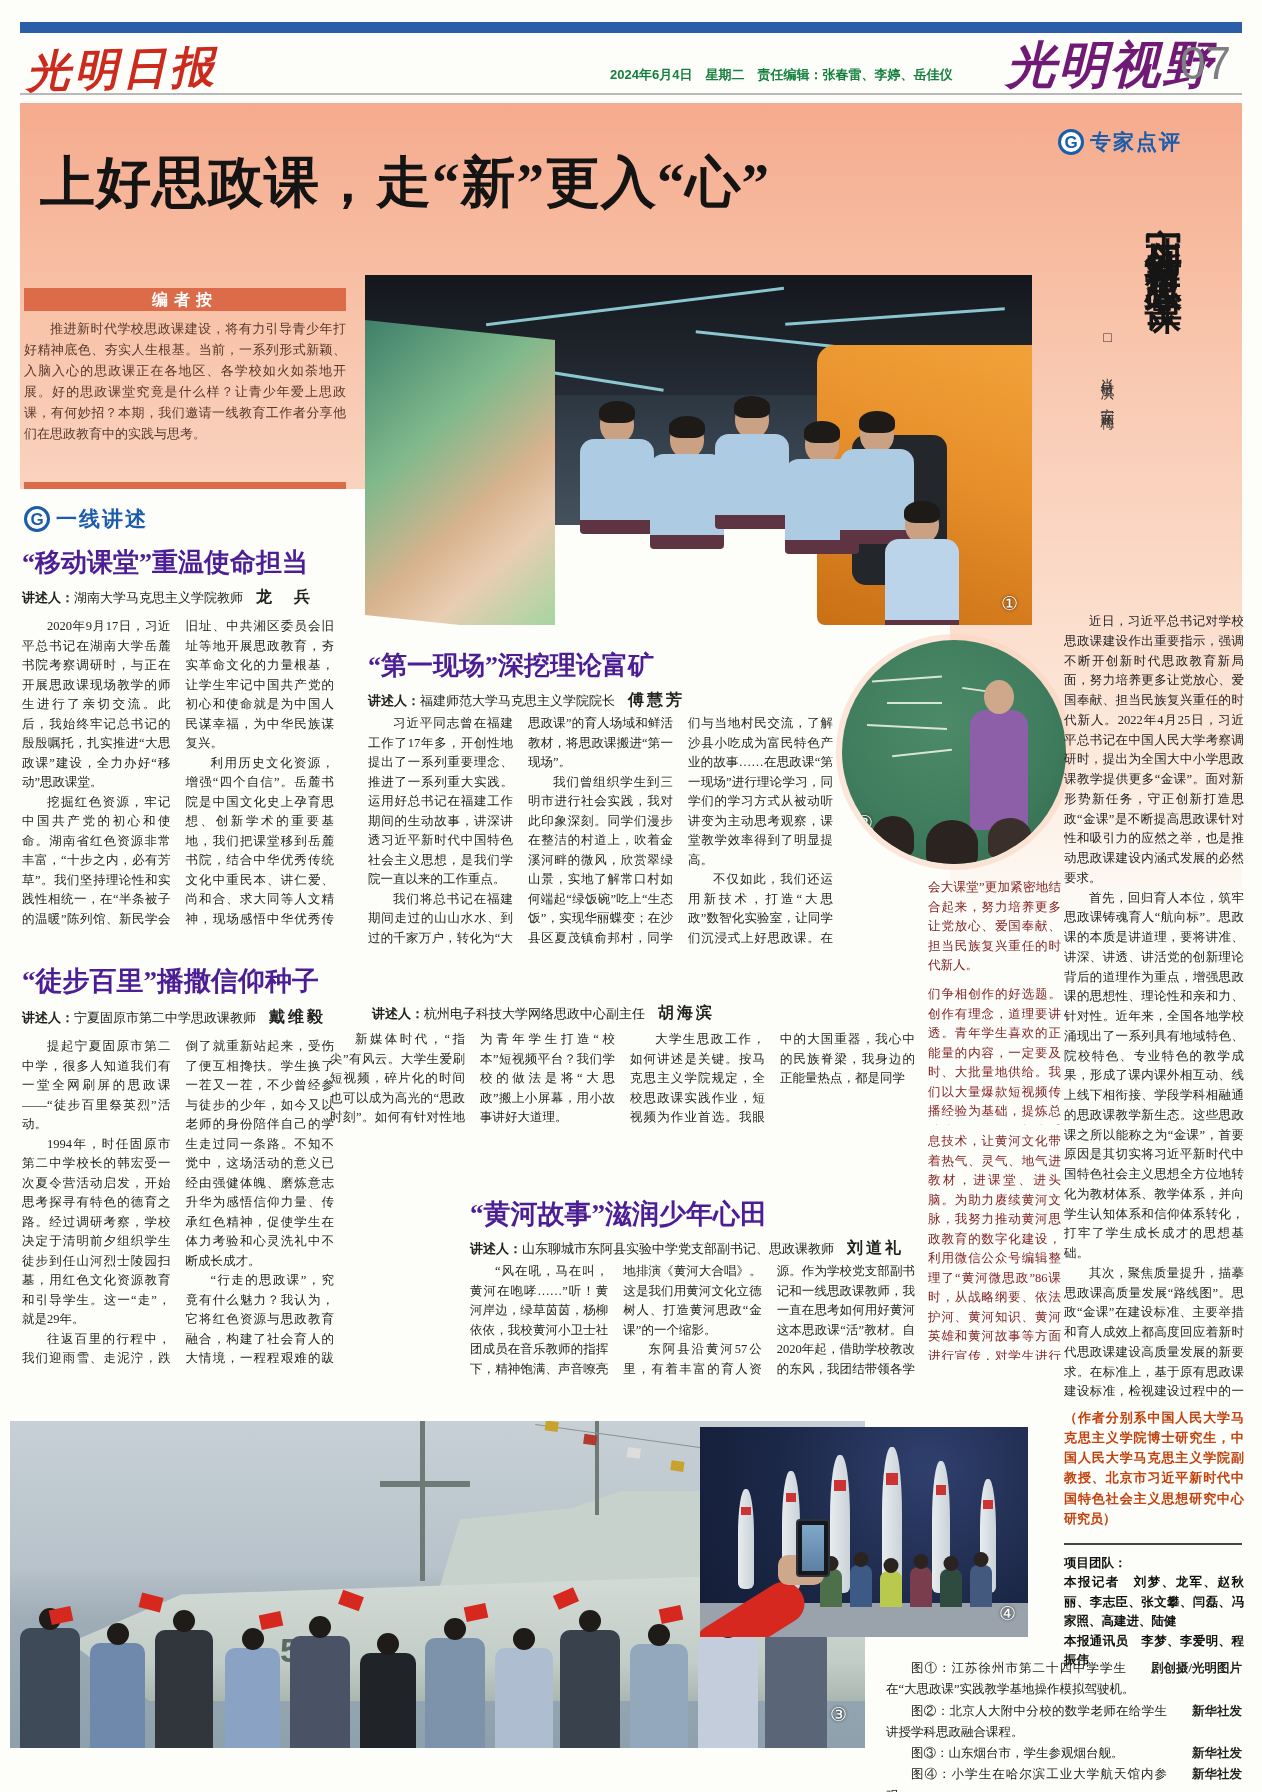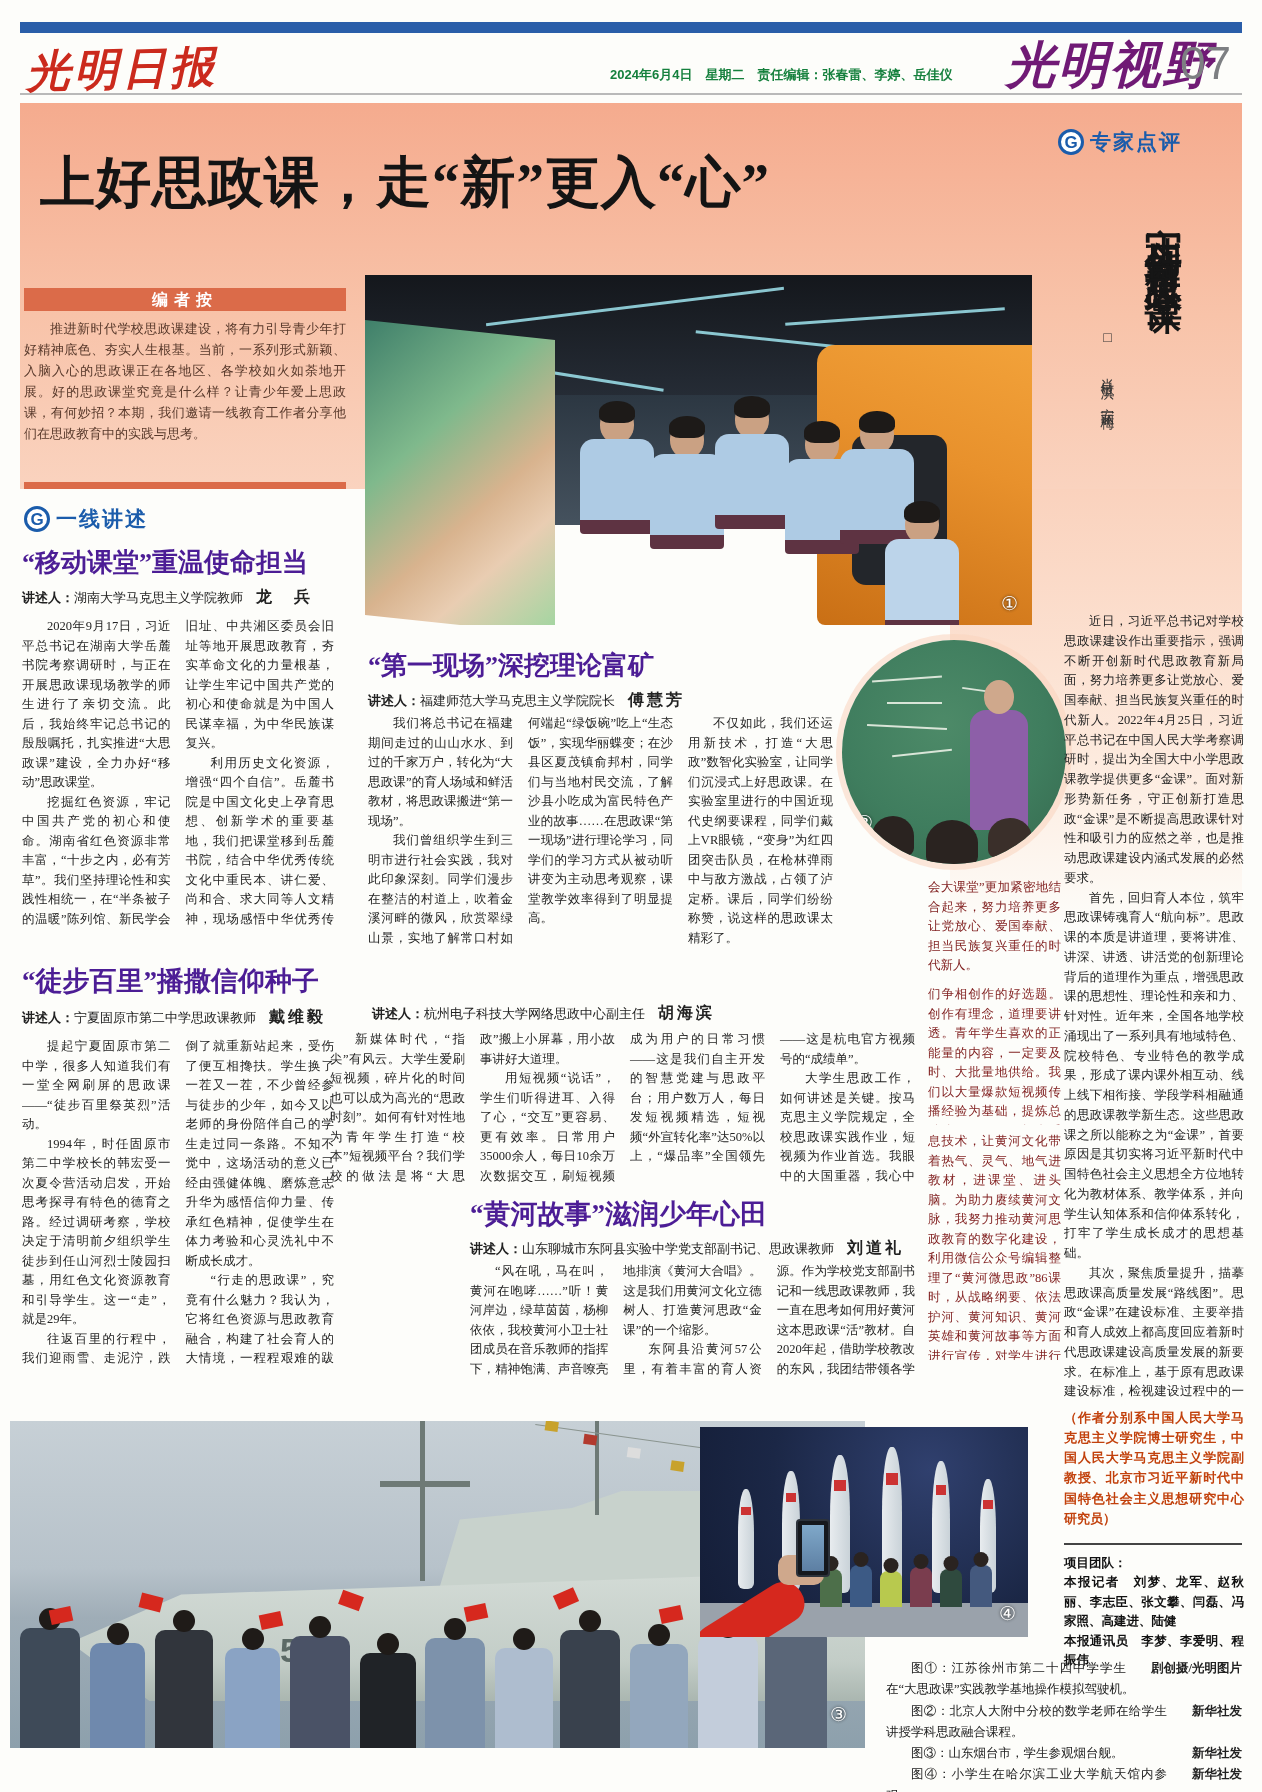--- a/index.html
+++ b/index.html
@@ -248,20 +248,21 @@
       <p>1994年，时任固原市第二中学校长的韩宏受一次夏令营活动启发，开始思考探寻有特色的德育之路。经过调研考察，学校决定于清明前夕组织学生徒步到任山河烈士陵园扫墓，用红色文化资源教育和引导学生。这一“走”，就是29年。</p>
       <p>往返百里的行程中，我们迎雨雪、走泥泞，跌倒了就重新站起来，受伤了便互相搀扶。学生换了一茬又一茬，不少曾经参与徒步的少年，如今又以老师的身份陪伴自己的学生走过同一条路。不知不觉中，这场活动的意义已经由强健体魄、磨炼意志升华为感悟信仰力量、传承红色精神，促使学生在体力考验和心灵洗礼中不断成长成才。</p>
       <p>“行走的思政课”，究竟有什么魅力？我认为，它将红色资源与思政教育融合，构建了社会育人的大情境，一程程艰难的跋涉，一个个矗立的墓碑，一段段感人的故事，在和革命先烈跨时空的对话中，思政道理可感可触、直抵人心。</p>
     </div>
 
   <h2 class="abs art-head" style="left:368px;top:648px;font-size:26px;">“第一现场”深挖理论富矿</h2>
   <div class="abs byline" style="left:368px;top:690px;">
     <b>讲述人：</b><span>福建师范大学马克思主义学院院长</span>　<span class="nm">傅慧芳</span>
   </div>
   <div class="abs body-cols" style="left:368px;top:714px;width:465px;height:243px;column-count:3;">
+      <p>习近平同志曾在福建工作了17年多，开创性地提出了一系列重要理念、推进了一系列重大实践。运用好总书记在福建工作期间的生动故事，讲深讲透习近平新时代中国特色社会主义思想，是我们学院一直以来的工作重点。</p>
       <p>我们将总书记在福建期间走过的山山水水、到过的千家万户，转化为“大思政课”的育人场域和鲜活教材，将思政课搬进“第一现场”。</p>
       <p>我们曾组织学生到三明市进行社会实践，我对此印象深刻。同学们漫步在整洁的村道上，吹着金溪河畔的微风，欣赏翠绿山景，实地了解常口村如何端起“绿饭碗”吃上“生态饭”，实现华丽蝶变；在沙县区夏茂镇俞邦村，同学们与当地村民交流，了解沙县小吃成为富民特色产业的故事……在思政课“第一现场”进行理论学习，同学们的学习方式从被动听讲变为主动思考观察，课堂教学效率得到了明显提高。</p>
       <p>不仅如此，我们还运用新技术，打造“大思政”数智化实验室，让同学们沉浸式上好思政课。在实验室里进行的中国近现代史纲要课程，同学们戴上VR眼镜，“变身”为红四团突击队员，在枪林弹雨中与敌方激战，占领了泸定桥。课后，同学们纷纷称赞，说这样的思政课太精彩了。</p>
     </div>
   <div class="abs tail-col" style="left:928px;top:878px;width:133px;height:94px;">会大课堂”更加紧密地结合起来，努力培养更多让党放心、爱国奉献、担当民族复兴重任的时代新人。</div>
 
   <div class="abs photo p2">
     <div class="p2-chalk" style="left:30px;top:38px;width:70px;transform:rotate(-4deg);"></div>
     <div class="p2-chalk" style="left:45px;top:62px;width:55px;"></div>
     <div class="p2-chalk" style="left:25px;top:86px;width:80px;transform:rotate(3deg);"></div>
@@ -272,21 +273,20 @@
     <div class="p2-stu" style="left:84px;bottom:-2px;width:52px;height:46px;"></div>
     <div class="p2-stu" style="left:146px;bottom:6px;width:44px;height:40px;background:#3a2f2a;"></div>
     <span class="plabel" style="left:14px;bottom:30px;">②</span>
   </div>
 
   <div class="abs byline" style="left:372px;top:1003px;">
     <b>讲述人：</b><span>杭州电子科技大学网络思政中心副主任</span>　<span class="nm">胡海滨</span>
   </div>
   <div class="abs body-cols" style="left:330px;top:1030px;width:585px;height:158px;column-count:4;">
       <p>新媒体时代，“指尖”有风云。大学生爱刷短视频，碎片化的时间也可以成为高光的“思政时刻”。如何有针对性地为青年学生打造“校本”短视频平台？我们学校的做法是将“大思政”搬上小屏幕，用小故事讲好大道理。</p>
-      <p>用短视频“说话”，学生们听得进耳、入得了心，“交互”更容易、更有效率。日常用户35000余人，每日10余万次数据交互，刷短视频成为用户的日常习惯——这是我们自主开发的智慧党建与思政平台；用户数万人，每日发短视频精选，短视频“外宣转化率”达50%以上，“爆品率”全国领先——这是杭电官方视频号的“成绩单”。</p>
       <p>大学生思政工作，如何讲述是关键。按马克思主义学院规定，全校思政课实践作业，短视频为作业首选。我眼中的大国重器，我心中的民族脊梁，我身边的正能量热点，都是同学</p>
     </div>
   <div class="abs tail-col" style="left:928px;top:985px;width:133px;height:140px;">们争相创作的好选题。创作有理念，道理要讲透。青年学生喜欢的正能量的内容，一定要及时、大批量地供给。我们以大量爆款短视频传播经验为基础，提炼总结出思政工作表达系统，让短视频作品“既有意义，又有意思，又有流量”。“人人会叙事，道理讲得透”，正助力学校迈入“三全育人”新征程。</div>
 
   <h2 class="abs art-head" style="left:470px;top:1196px;font-size:27px;">“黄河故事”滋润少年心田</h2>
   <div class="abs byline" style="left:470px;top:1238px;">
     <b>讲述人：</b><span>山东聊城市东阿县实验中学党支部副书记、思政课教师</span>　<span class="nm">刘道礼</span>
   </div>
   <div class="abs body-cols" style="left:470px;top:1262px;width:445px;height:128px;column-count:3;">
       <p>“风在吼，马在叫，黄河在咆哮……”听！黄河岸边，绿草茵茵，杨柳依依，我校黄河小卫士社团成员在音乐教师的指挥下，精神饱满、声音嘹亮地排演《黄河大合唱》。这是我们用黄河文化立德树人、打造黄河思政“金课”的一个缩影。</p>

